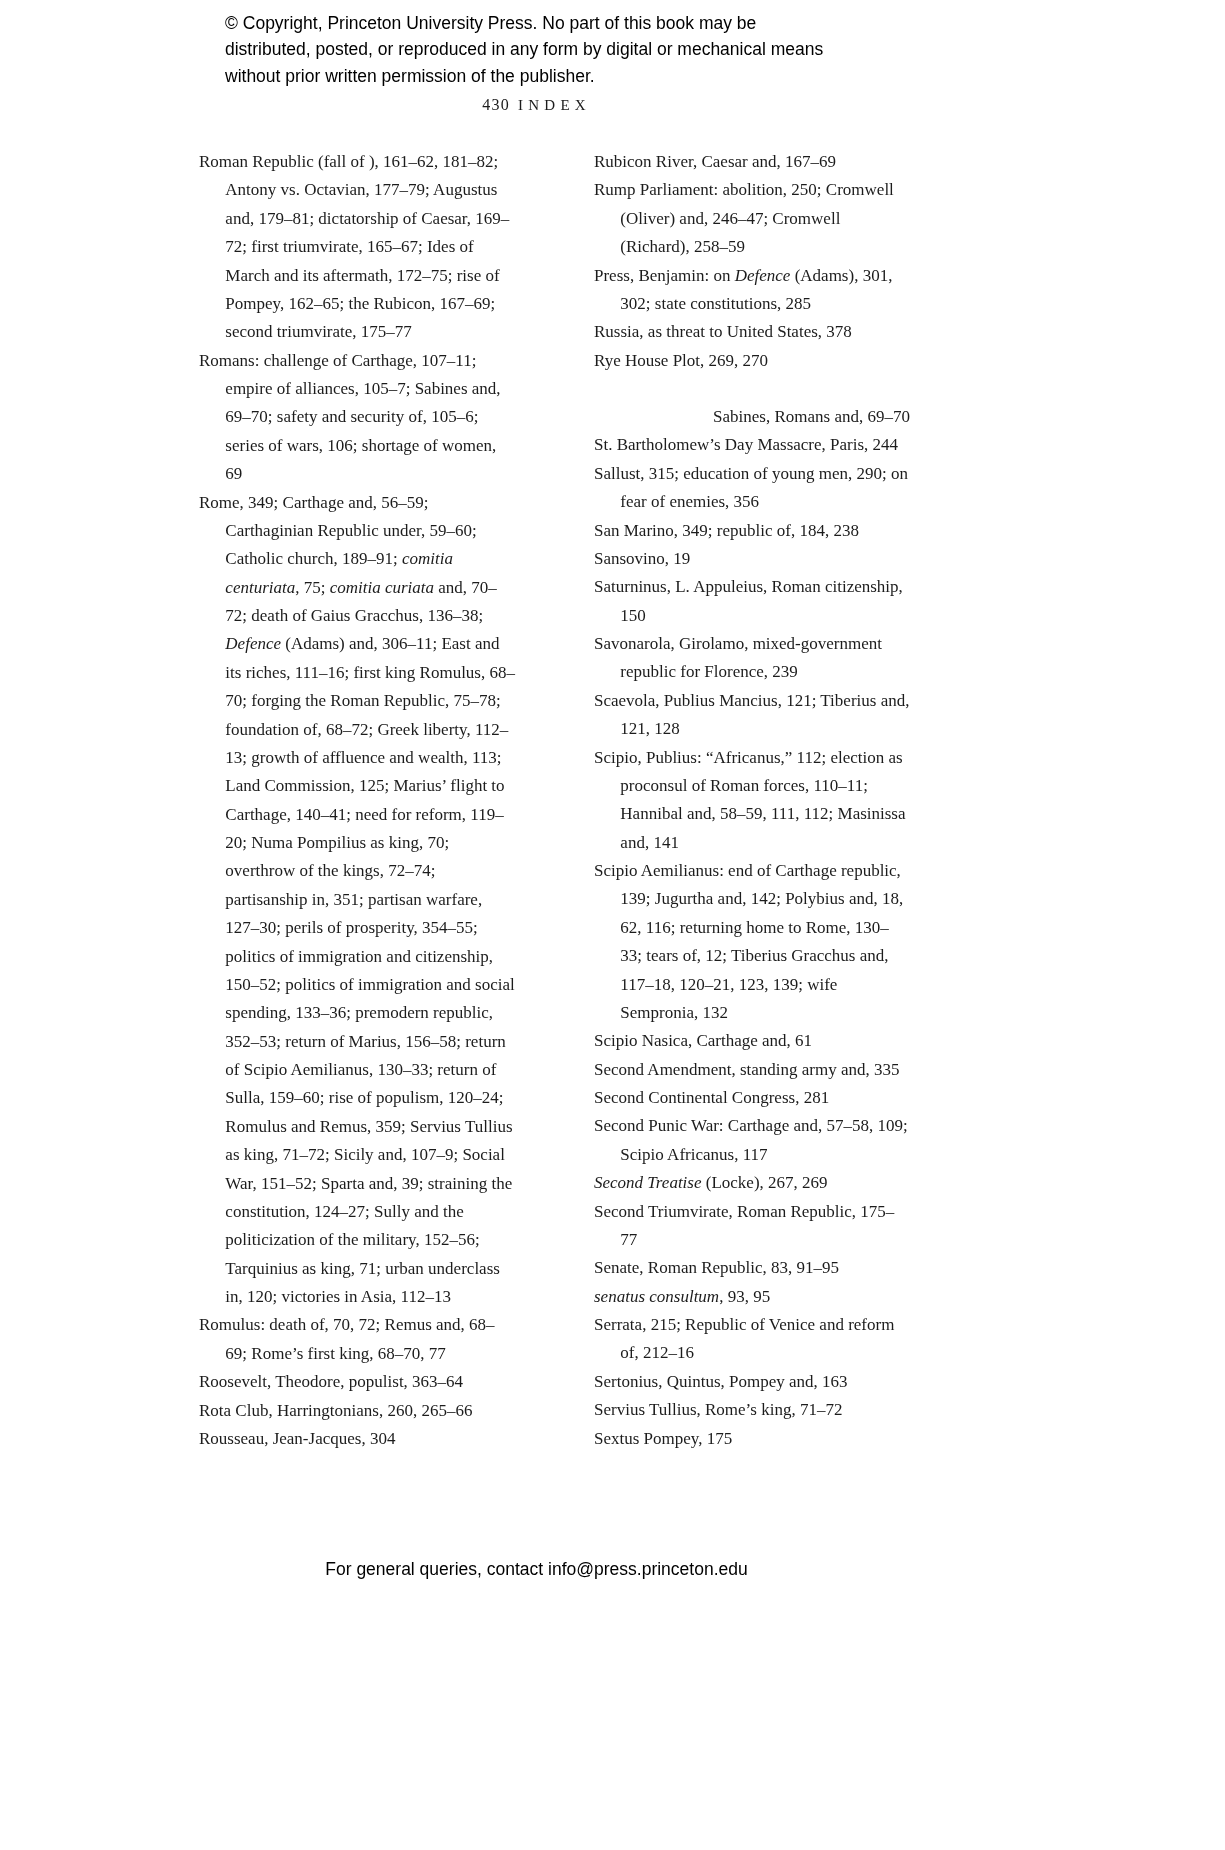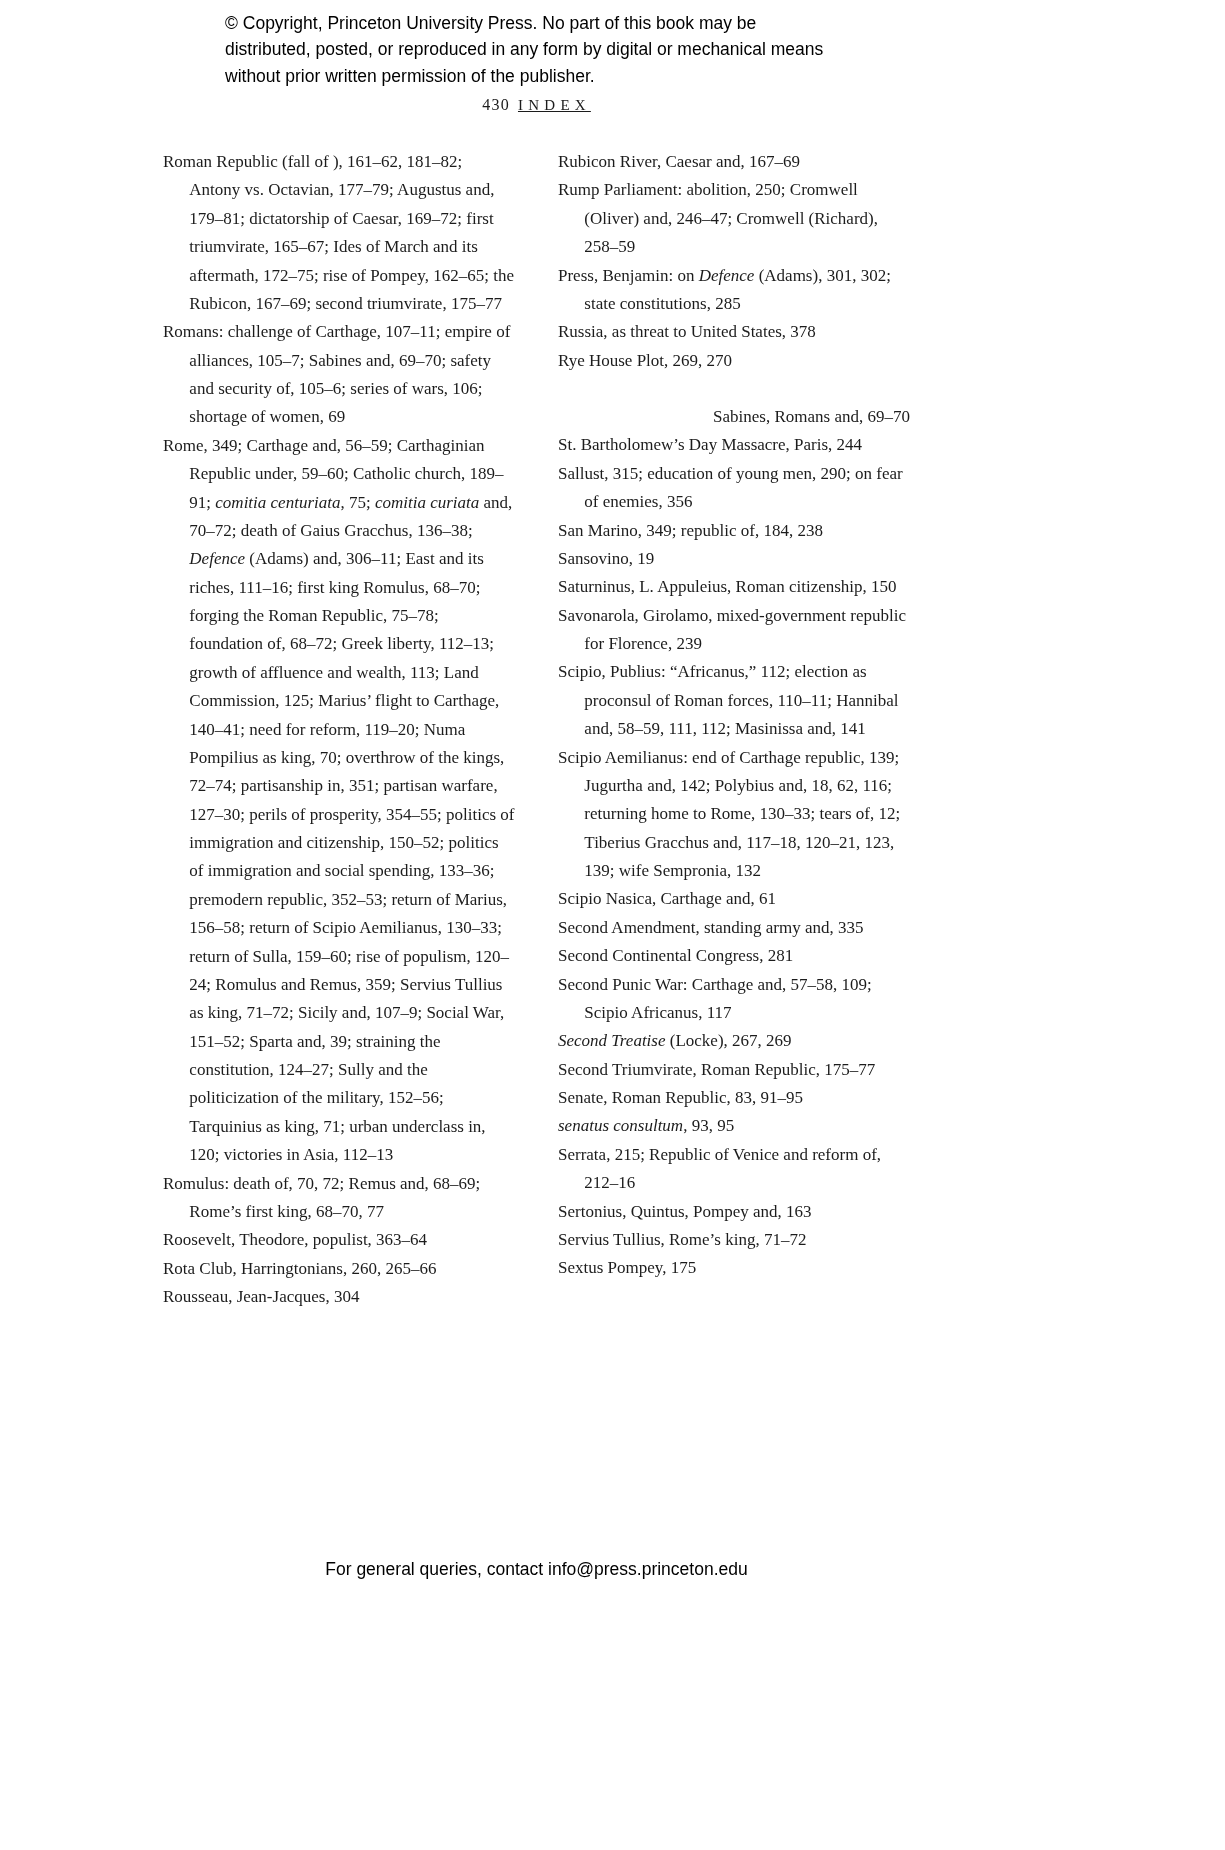--- a/index.html
+++ b/index.html
@@ -31,36 +31,36 @@
     font-size: 16px;
     color: #1c1c1c;
   }
   .pagenum {
     letter-spacing: 0.08em;
     margin-right: 8px;
   }
   .section-title {
     font-size: 15px;
     letter-spacing: 0.35em;
-    text-decoration: underline;
   }
   .columns {
     position: absolute;
     left: 163px;
     top: 148px;
     width: 747px;
     display: flex;
     gap: 43px;
   }
   .col {
     width: 352px;
     font-size: 17px;
     line-height: 1.67;
     text-align: left;
     hyphens: auto;
+    margin-left: 36px;
     -webkit-hyphens: auto;
   }
   .entry {
     padding-left: 1.55em;
     text-indent: -1.55em;
   }
   .entry.space-before {
     margin-top: 28px;
     text-align: right;
   }
@@ -104,20 +104,21 @@
       <div class="entry"><span>Press, Benjamin: on </span><em>Defence</em><span> (Adams), 301, 302; state constitutions, 285</span></div>
       <div class="entry"><span>Russia, as threat to United States, 378</span></div>
       <div class="entry"><span>Rye House Plot, 269, 270</span></div>
       <div class="entry space-before"><span>Sabines, Romans and, 69–70</span></div>
       <div class="entry"><span>St. Bartholomew’s Day Massacre, Paris, 244</span></div>
       <div class="entry"><span>Sallust, 315; education of young men, 290; on fear of enemies, 356</span></div>
       <div class="entry"><span>San Marino, 349; republic of, 184, 238</span></div>
       <div class="entry"><span>Sansovino, 19</span></div>
       <div class="entry"><span>Saturninus, L. Appuleius, Roman citizenship, 150</span></div>
       <div class="entry"><span>Savonarola, Girolamo, mixed-government republic for Florence, 239</span></div>
+      <div class="entry"><span>Scaevola, Publius Mancius, 121; Tiberius and, 121, 128</span></div>
       <div class="entry"><span>Scipio, Publius: “Africanus,” 112; election as proconsul of Roman forces, 110–11; Hannibal and, 58–59, 111, 112; Masinissa and, 141</span></div>
       <div class="entry"><span>Scipio Aemilianus: end of Carthage republic, 139; Jugurtha and, 142; Polybius and, 18, 62, 116; returning home to Rome, 130–33; tears of, 12; Tiberius Gracchus and, 117–18, 120–21, 123, 139; wife Sempronia, 132</span></div>
       <div class="entry"><span>Scipio Nasica, Carthage and, 61</span></div>
       <div class="entry"><span>Second Amendment, standing army and, 335</span></div>
       <div class="entry"><span>Second Continental Congress, 281</span></div>
       <div class="entry"><span>Second Punic War: Carthage and, 57–58, 109; Scipio Africanus, 117</span></div>
       <div class="entry"><em>Second Treatise</em><span> (Locke), 267, 269</span></div>
       <div class="entry"><span>Second Triumvirate, Roman Republic, 175–77</span></div>
       <div class="entry"><span>Senate, Roman Republic, 83, 91–95</span></div>
       <div class="entry"><em>senatus consultum</em><span>, 93, 95</span></div>

